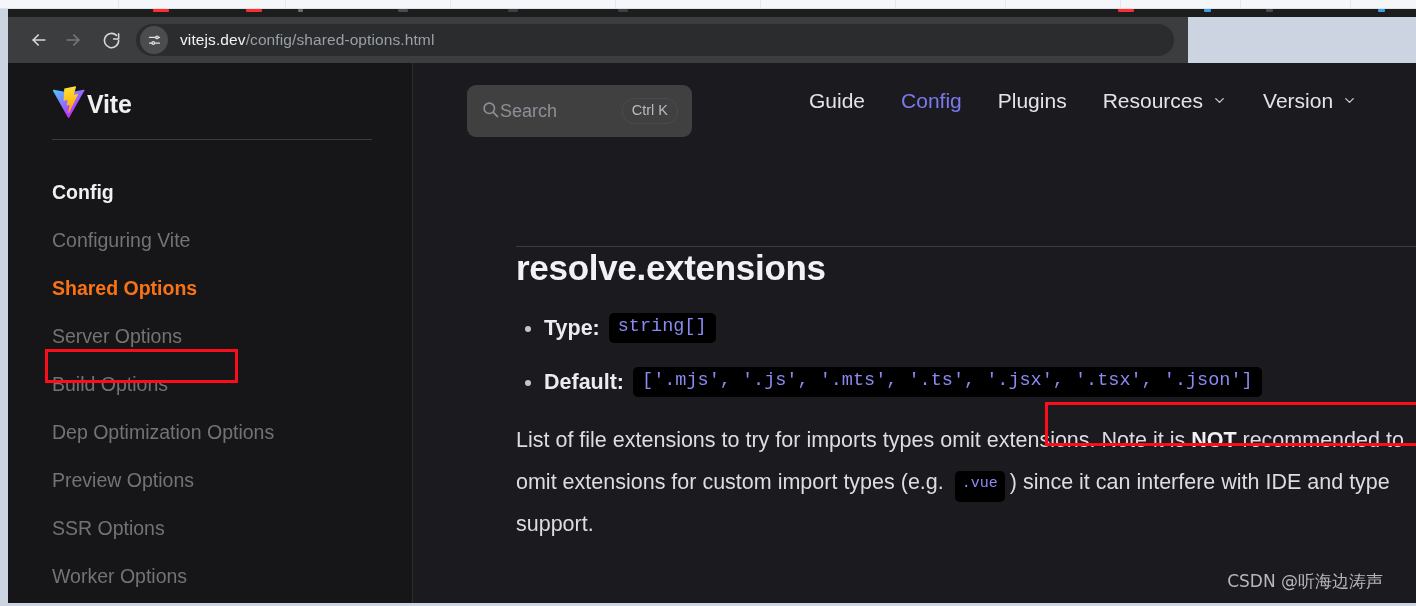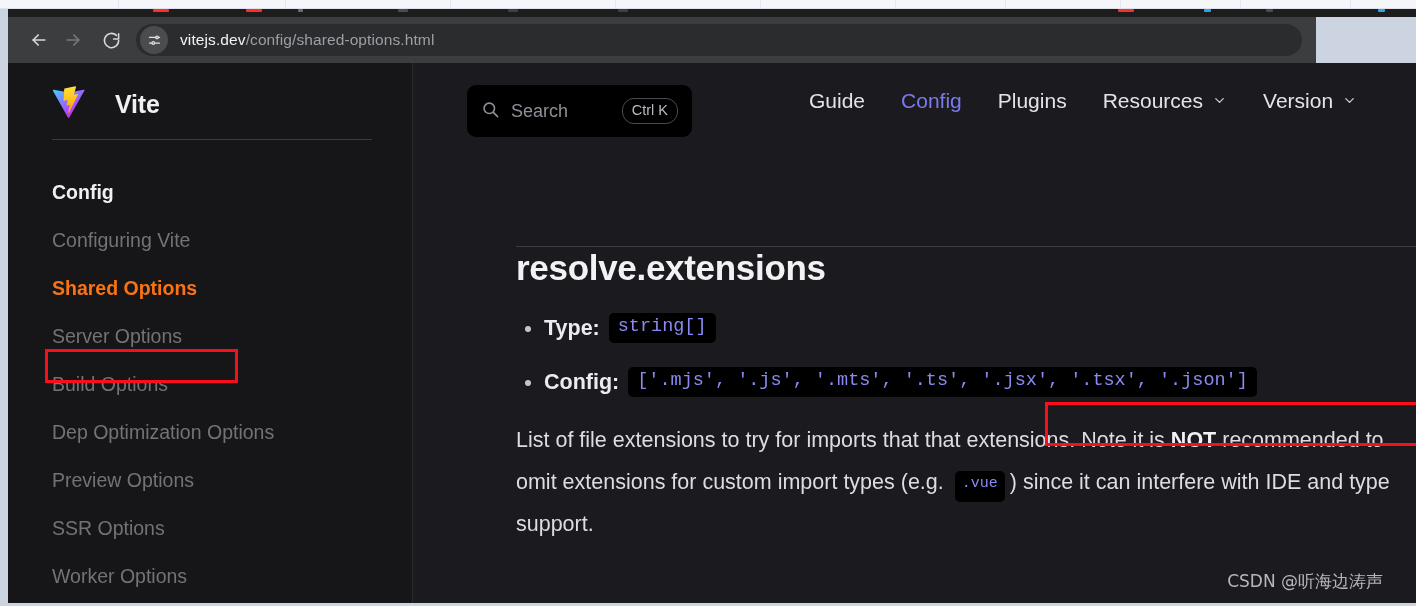--- a/index.html
+++ b/index.html
@@ -35,21 +35,21 @@
     overflow: hidden;
   }
   .favicon-sliver {
     position: absolute; top: 0px; width: 16px; height: 3px;
     border-radius: 1px;
   }
 
   #toolbar {
     position: absolute;
     left: 8px; top: 17px;
-    width: 1308px; height: 46px;
+    width: 1180px; height: 46px;
     background: #3b3d3f;
     display: flex;
     align-items: center;
     padding-left: 14px;
   }
   .nav-btn {
     width: 34px; height: 34px;
     display: flex; align-items: center; justify-content: center;
     border-radius: 50%;
     flex: none;
@@ -96,21 +96,21 @@
     position: absolute;
     left: 0; top: 0;
     width: 405px; height: 540px;
     background: #161618;
     border-right: 1px solid #2b2b30;
   }
 
   #brand {
     position: absolute;
     left: 44px; top: 23px;
-    display: flex; align-items: center; gap: 30px;
+    display: flex; align-items: center; gap: 2px;
   }
   #brand-name {
     font-size: 25px; font-weight: bold; color: #f0f0f2;
     letter-spacing: -0.2px;
   }
   #brand-divider {
     position: absolute;
     left: 44px; top: 76px;
     width: 320px; height: 1px;
     background: #3a3a3f;
@@ -151,26 +151,25 @@
     position: absolute;
     left: 0; top: 0;
     width: 1002px; height: 72px;
     display: flex;
     align-items: center;
   }
   #searchbox {
     position: absolute;
     left: 53px; top: 22px;
     width: 225px; height: 52px;
-    background: #000000;
+    background: #404040;
     border-radius: 9px;
     display: flex;
     align-items: center;
     padding: 0 14px;
-    gap: 11px;
   }
   #search-label { font-size: 18px; color: #8f8f98; }
   #search-kbd {
     margin-left: auto;
     border: 1px solid #4a4a52;
     border-radius: 12px;
     color: #b9b9c2;
     font-size: 14.5px;
     padding: 4px 9px 5px;
     line-height: 1;
@@ -440,26 +439,26 @@
 
       <article id="article">
         <h1>resolve.extensions</h1>
 
         <ul class="meta">
           <li>
             <b>Type:</b>
             <code class="inline">string[]</code>
           </li>
           <li>
-            <b>Config:</b>
+            <b>Default:</b>
             <code class="inline">['.mjs', '.js', '.mts', '.ts', '.jsx', '.tsx', '.json']</code>
           </li>
         </ul>
 
-        <p id="para"><span>List of file extensions to try for imports that that extensions. Note it is </span><b>NOT</b><span> recommended to omit extensions for custom import types (e.g. </span><code class="inline small">.vue</code><span>) since it can interfere with IDE and type support.</span></p>
+        <p id="para"><span>List of file extensions to try for imports types omit extensions. Note it is </span><b>NOT</b><span> recommended to omit extensions for custom import types (e.g. </span><code class="inline small">.vue</code><span>) since it can interfere with IDE and type support.</span></p>
       </article>
 
       <div id="hl-default"></div>
 
       <div id="watermark">CSDN @听海边涛声</div>
     </main>
   </div>
 
   <div id="bottom-frame"></div>
 </div>

